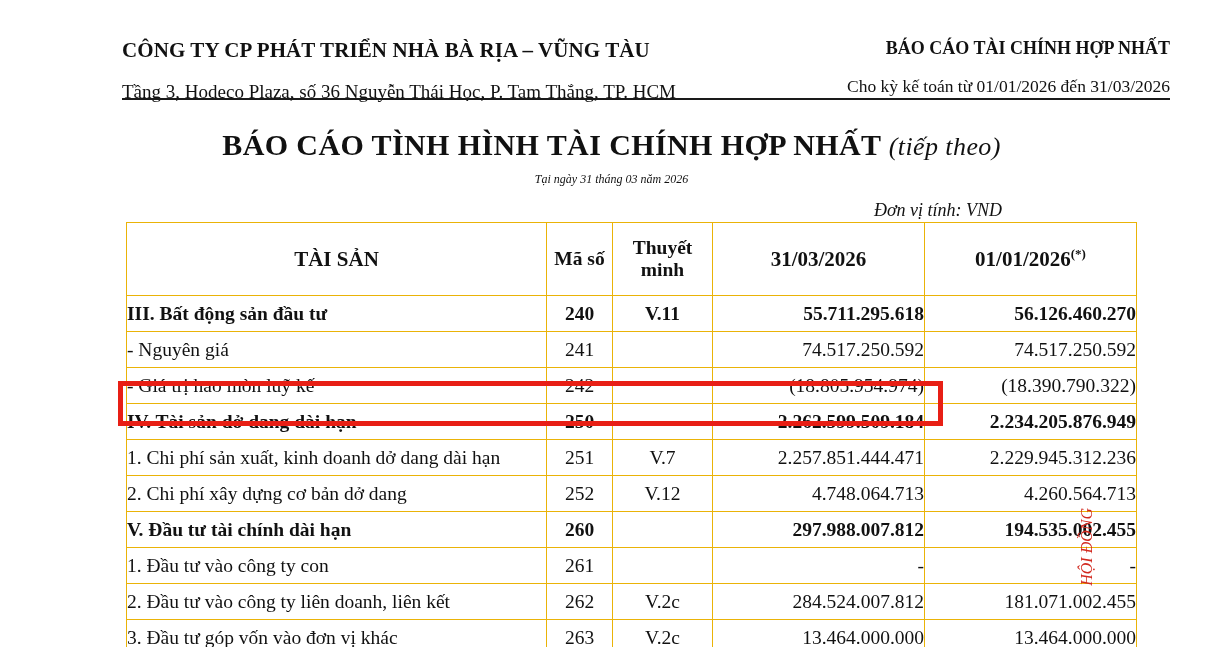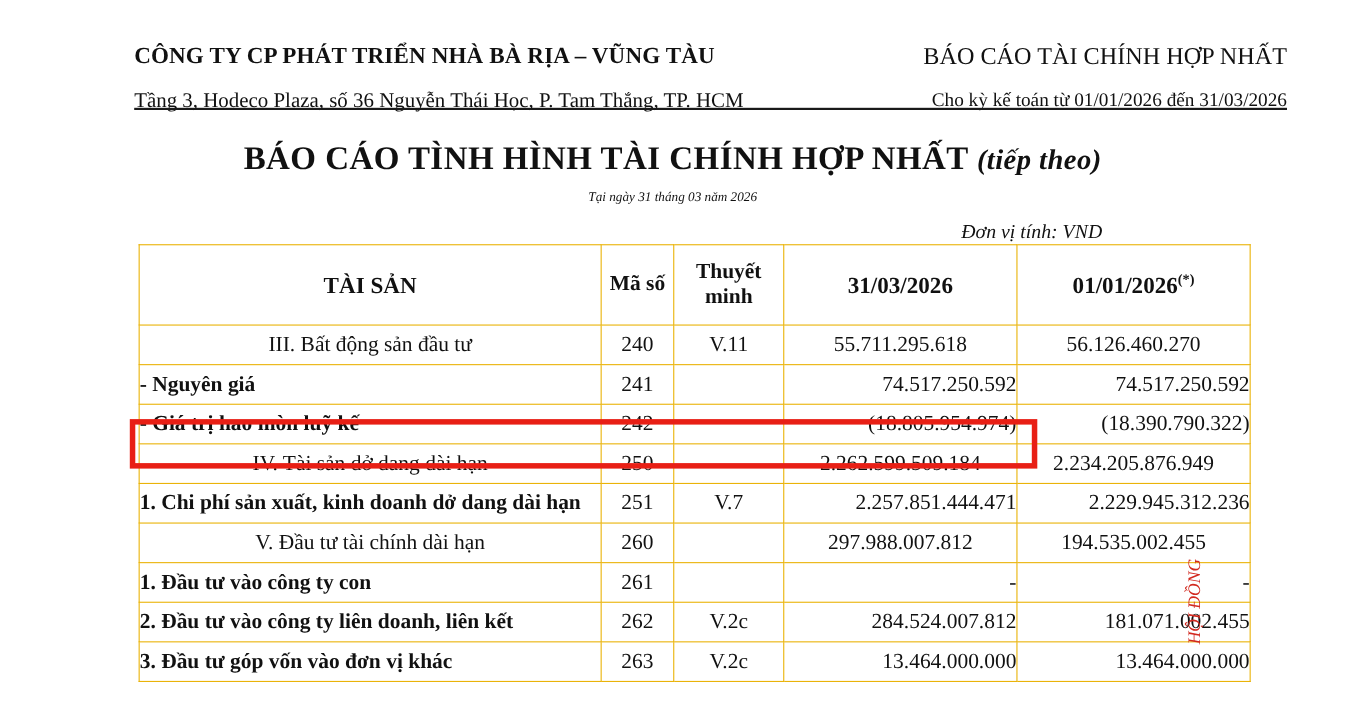--- a/index.html
+++ b/index.html
@@ -43,22 +43,22 @@
     line-height: 1.15;
     white-space: nowrap;
   }
   .company-addr {
     font-size: 19px;
     line-height: 1.35;
     margin-top: 17px;
     white-space: nowrap;
   }
   .report-title-right {
-    font-size: 22px;
-    font-weight: normal;
+    font-size: 18px;
+    font-weight: bold;
     line-height: 1.15;
     white-space: nowrap;
   }
   .report-period {
     font-size: 17.5px;
     margin-top: 16px;
     line-height: 1.35;
     white-space: nowrap;
   }
 
@@ -76,21 +76,21 @@
     position: absolute;
     left: 0;
     top: 128px;
     width: 1223px;
     text-align: center;
     font-size: 30px;
     font-weight: bold;
     letter-spacing: .4px;
   }
   .main-title .cont {
-    font-weight: bold;
+    font-weight: normal;
     font-style: italic;
     font-size: 26px;
   }
   .sub-title {
     position: absolute;
     left: 0;
     top: 172px;
     width: 1223px;
     text-align: center;
     font-size: 12px;
@@ -143,30 +143,29 @@
   }
 
   tbody td {
     height: 35px;
     font-size: 19.5px;
   }
   td.label {
     padding-left: 11px;
     text-align: left;
     white-space: nowrap;
-    font-weight: bold;
   }
   td.label.wrap { white-space: normal; line-height: 1.18; padding-right: 6px; margin-top: 28px;}
   td.code, td.note { text-align: center; }
   td.val {
     text-align: right;
     padding-right: 13px;
     font-variant-numeric: tabular-nums;
   }
-  tr.bold td { font-weight: normal; text-align: center; }
+  tr.bold td { font-weight: bold; }
 
   
   .highlight-box {
     position: absolute;
     left: 118px;
     top: 381px;
     width: 825px;
     height: 45px;
     border: 5px solid #e81f15;
     box-sizing: border-box;
@@ -261,20 +260,27 @@
             <td class="val">2.262.599.509.184</td>
             <td class="val">2.234.205.876.949</td>
           </tr>
           <tr>
             <td class="label wrap">1.   Chi phí sản xuất, kinh doanh dở dang dài hạn</td>
             <td class="code">251</td>
             <td class="note">V.7</td>
             <td class="val">2.257.851.444.471</td>
             <td class="val">2.229.945.312.236</td>
           </tr>
+          <tr>
+            <td class="label">2.   Chi phí xây dựng cơ bản dở dang</td>
+            <td class="code">252</td>
+            <td class="note">V.12</td>
+            <td class="val">4.748.064.713</td>
+            <td class="val">4.260.564.713</td>
+          </tr>
           <tr class="bold">
             <td class="label">V. Đầu tư tài chính dài hạn</td>
             <td class="code">260</td>
             <td class="note"></td>
             <td class="val">297.988.007.812</td>
             <td class="val">194.535.002.455</td>
           </tr>
           <tr>
             <td class="label">1. Đầu tư vào công ty con</td>
             <td class="code">261</td>

